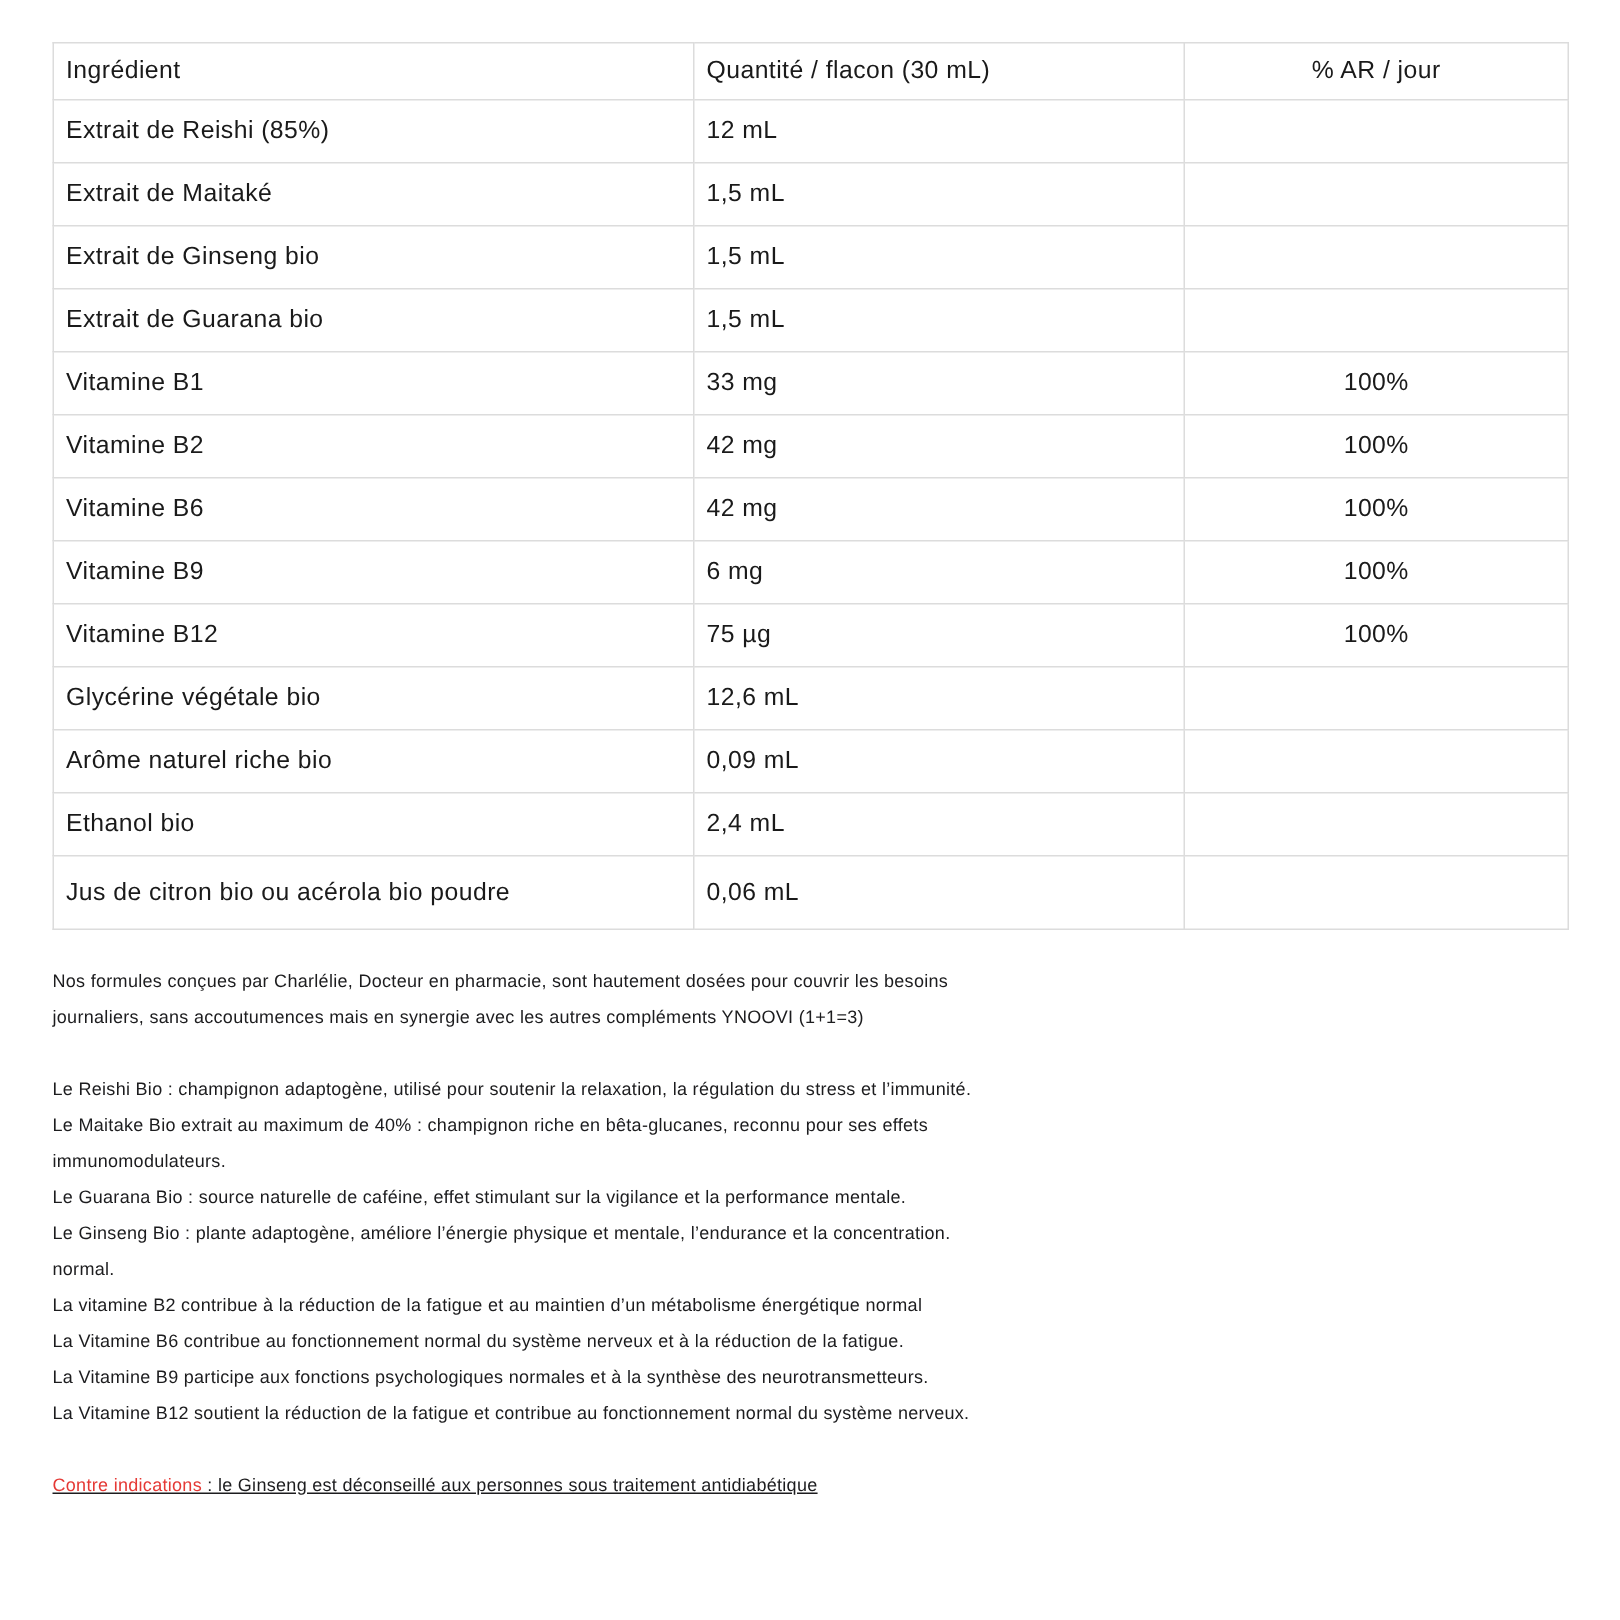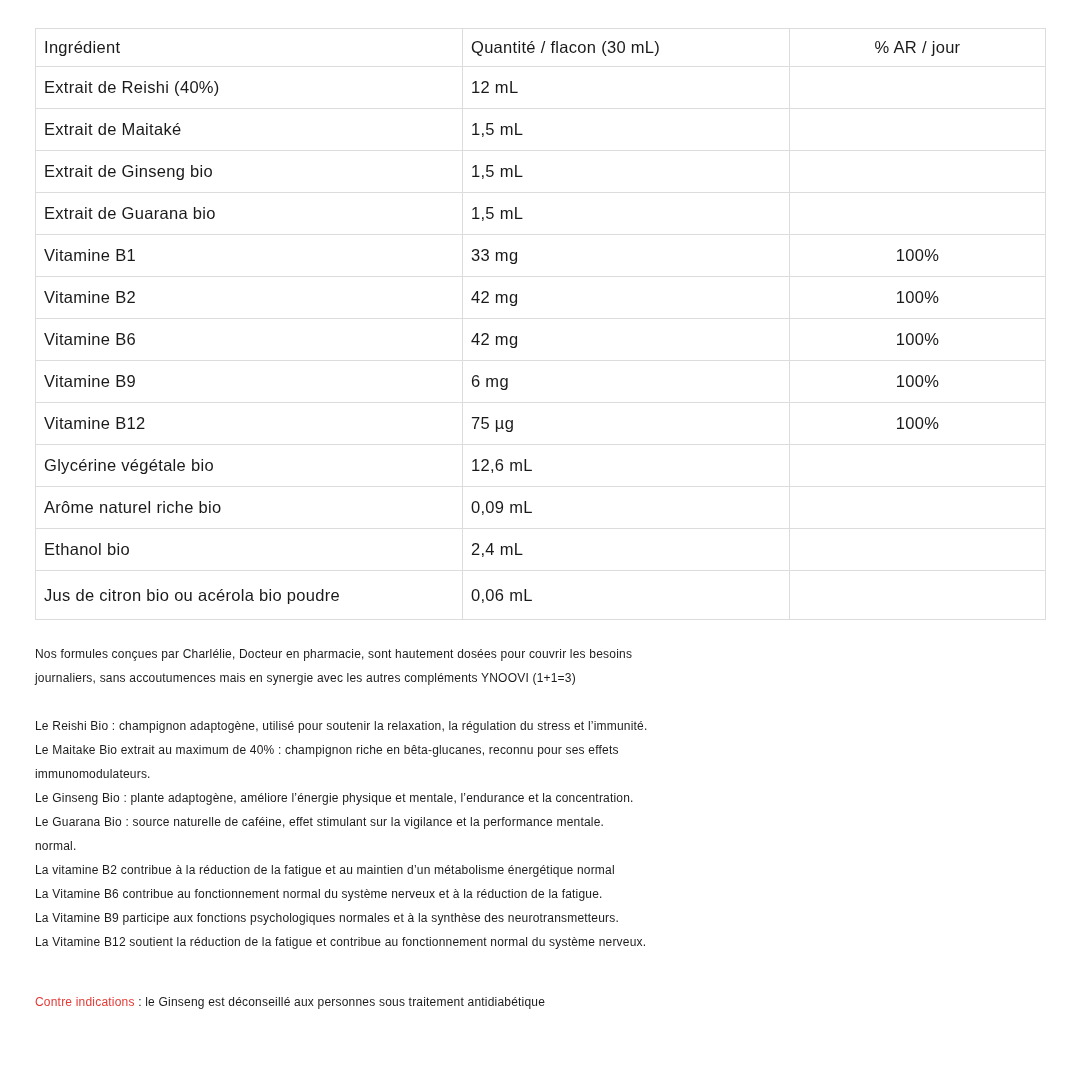--- a/index.html
+++ b/index.html
@@ -52,21 +52,21 @@
   .textblock {
     margin-top: 22px;
     font-size: 12px;
     letter-spacing: 0.2px;
     line-height: 24px;
     color: #1c1c1e;
   }
   .textblock .line { white-space: nowrap; }
   .intro { margin-bottom: 24px; }
   .details { margin-bottom: 24px; }
-  .contra { margin-top: 36px; }
+  .contra { margin-top: 24px; text-decoration: underline; }
   .contra .red { color: #e53935; }
 </style>
 </head>
 <body>
 
 <div class="page">
 
   <table class="ingredients">
     <colgroup>
         <col class="c1">
@@ -75,21 +75,21 @@
       </colgroup>
     <thead>
       <tr>
         <th>Ingrédient</th>
         <th>Quantité / flacon (30 mL)</th>
         <th class="center">% AR / jour</th>
       </tr>
     </thead>
     <tbody>
       <tr>
-        <td>Extrait de Reishi (40%)</td>
+        <td>Extrait de Reishi (85%)</td>
         <td>12 mL</td>
         <td class="center"></td>
       </tr>
       <tr>
         <td>Extrait de Maitaké</td>
         <td>1,5 mL</td>
         <td class="center"></td>
       </tr>
       <tr>
         <td>Extrait de Ginseng bio</td>
@@ -151,22 +151,22 @@
 
   <div class="textblock intro">
     <div class="line">Nos formules conçues par Charlélie, Docteur en pharmacie, sont hautement dosées pour couvrir les besoins</div>
     <div class="line">journaliers, sans accoutumences mais en synergie avec les autres compléments YNOOVI (1+1=3)</div>
   </div>
 
   <div class="textblock details">
     <div class="line">Le Reishi Bio : champignon adaptogène, utilisé pour soutenir la relaxation, la régulation du stress et l’immunité.</div>
     <div class="line">Le Maitake Bio extrait au maximum de 40% : champignon riche en bêta-glucanes, reconnu pour ses effets</div>
     <div class="line">immunomodulateurs.</div>
+    <div class="line">Le Guarana Bio : source naturelle de caféine, effet stimulant sur la vigilance et la performance mentale.</div>
     <div class="line">Le Ginseng Bio : plante adaptogène, améliore l’énergie physique et mentale, l’endurance et la concentration.</div>
-    <div class="line">Le Guarana Bio : source naturelle de caféine, effet stimulant sur la vigilance et la performance mentale.</div>
     <div class="line">normal.</div>
     <div class="line">La vitamine B2 contribue à la réduction de la fatigue et au maintien d’un métabolisme énergétique normal</div>
     <div class="line">La Vitamine B6 contribue au fonctionnement normal du système nerveux et à la réduction de la fatigue.</div>
     <div class="line">La Vitamine B9 participe aux fonctions psychologiques normales et à la synthèse des neurotransmetteurs.</div>
     <div class="line">La Vitamine B12 soutient la réduction de la fatigue et contribue au fonctionnement normal du système nerveux.</div>
   </div>
 
   <div class="textblock contra">
     <span class="red" style="color: rgb(229, 57, 53);">Contre indications</span><span> : le Ginseng est déconseillé aux personnes sous traitement antidiabétique</span>
   </div>

